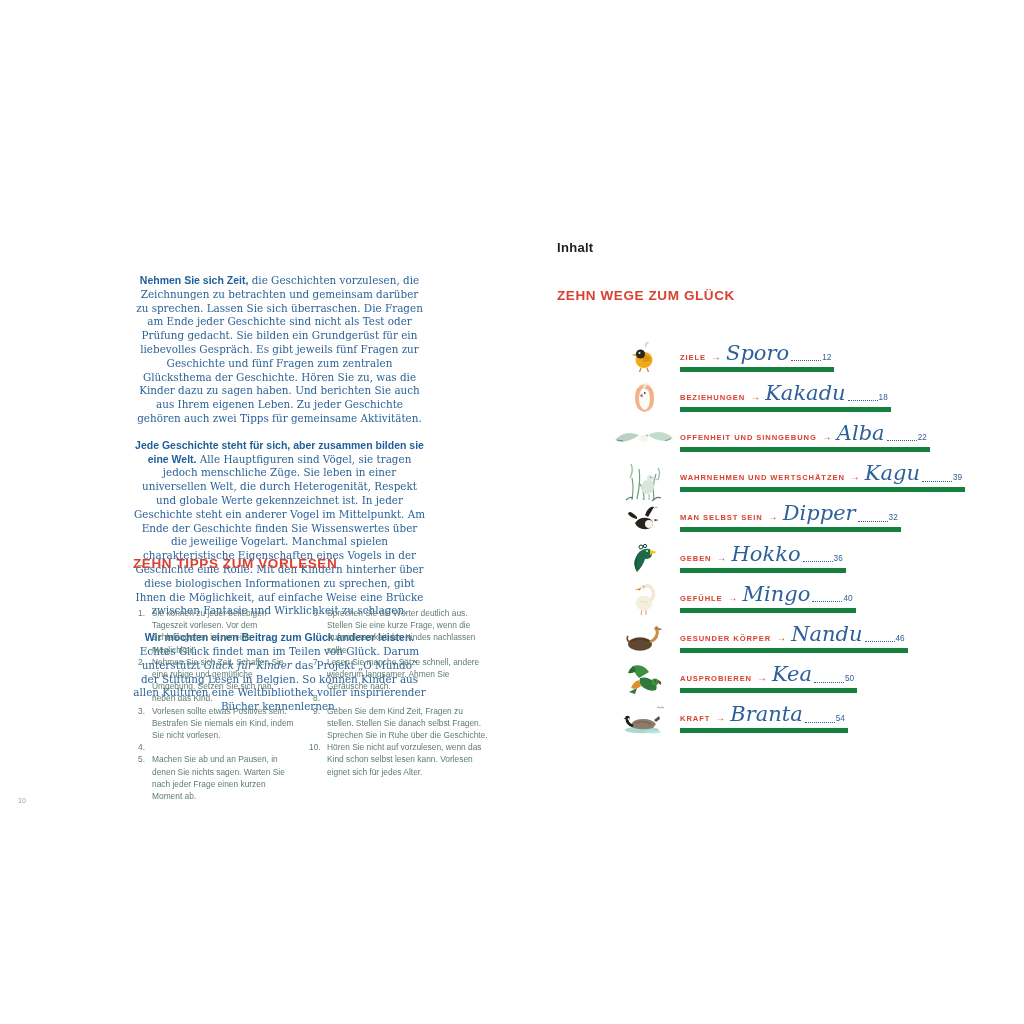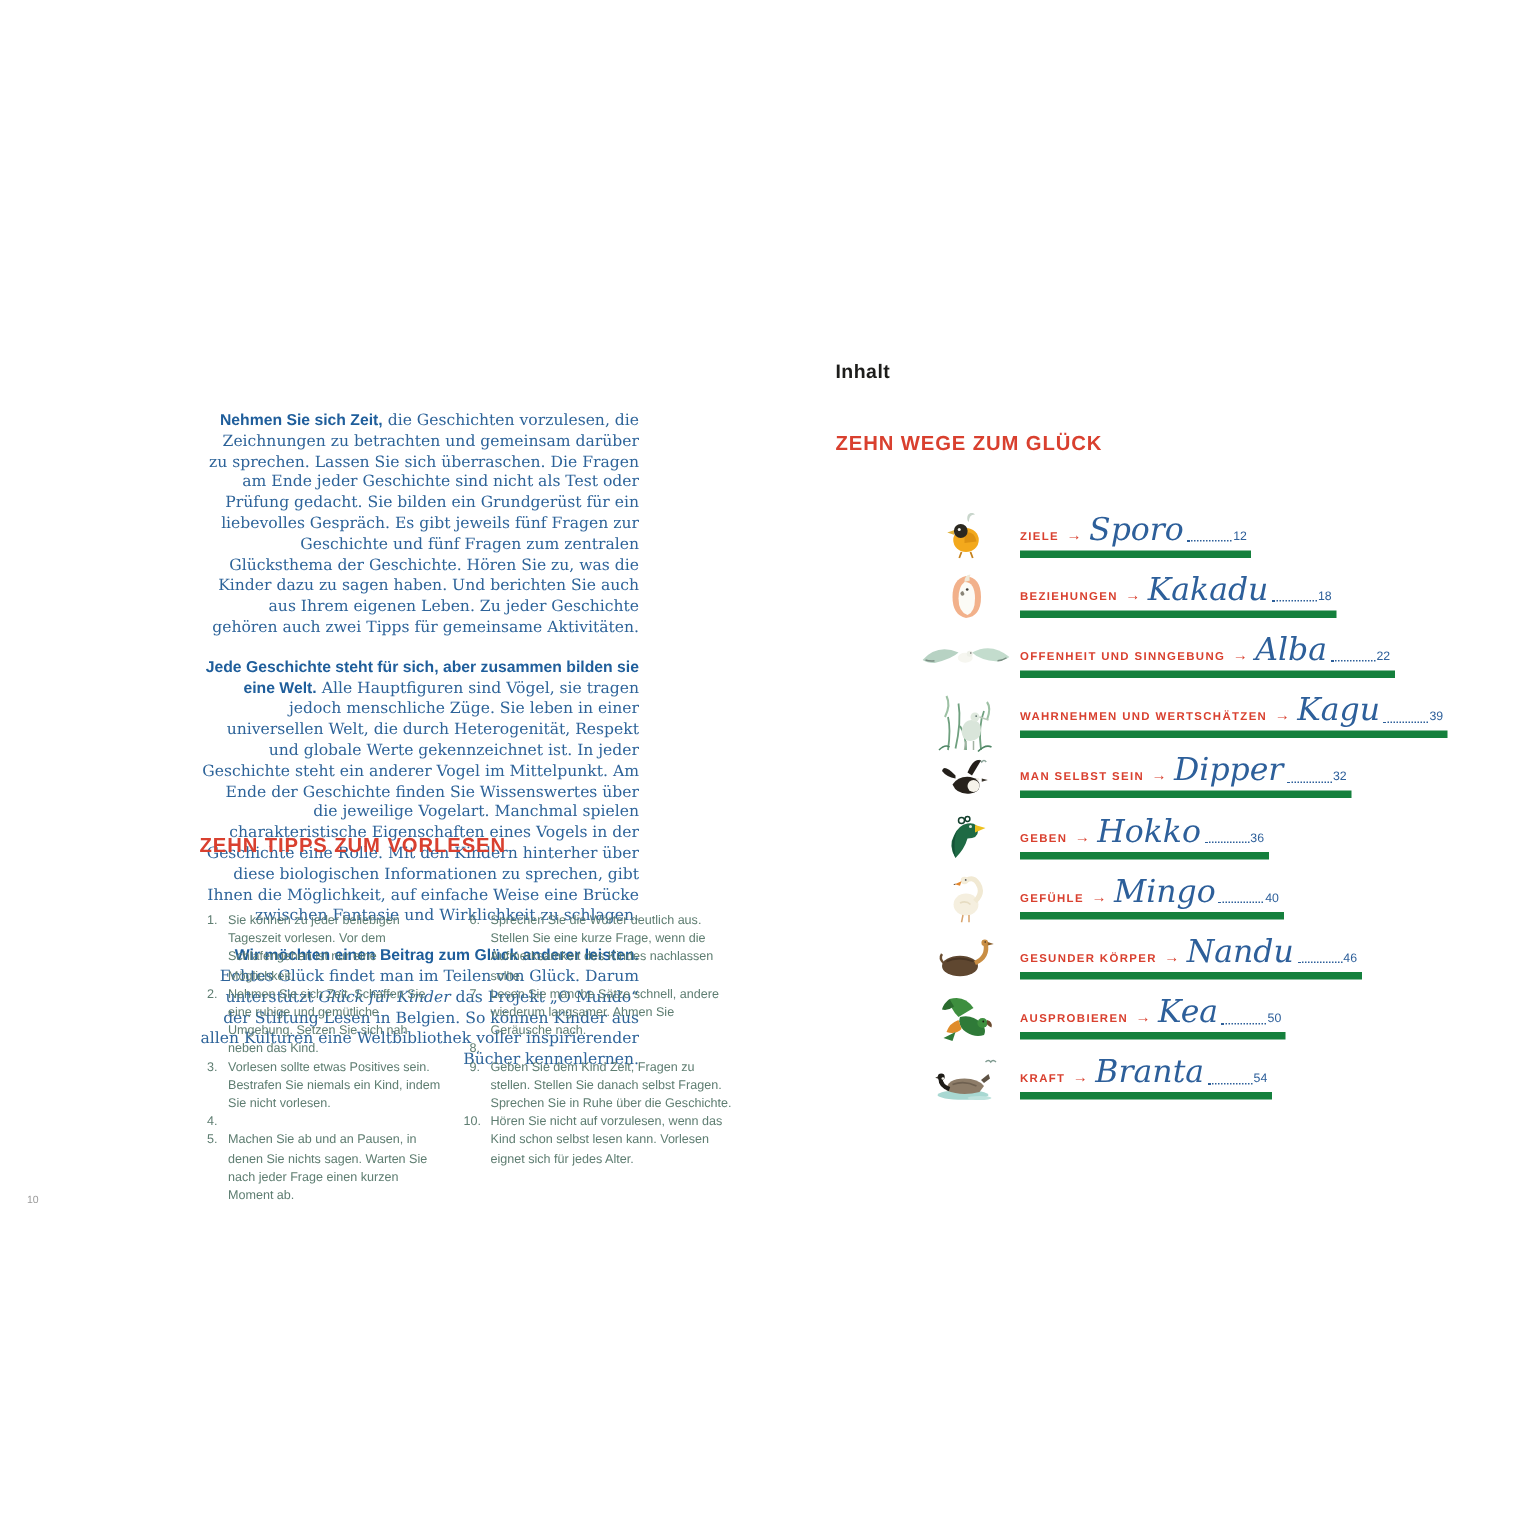--- a/index.html
+++ b/index.html
@@ -7,21 +7,21 @@
     width:1024px; height:1024px; position:relative; background:#ffffff;
     font-family:"Liberation Sans", sans-serif;
     -webkit-font-smoothing:antialiased;
   }
   .spread { position:absolute; inset:0; background:#fff; }
 
   
   .paragraphs {
     position:absolute; left:133px; top:274px; width:293px;
     color:#2d6399; font-family:"DejaVu Serif","Liberation Serif",serif;
-    font-size:10.4px; line-height:13.8px; text-align:right;
+    font-size:10.4px; line-height:13.8px; text-align:center;
   }
   .paragraphs p { margin:0 0 13px 0; }
   .lead {
     font-family:"Liberation Sans",sans-serif; font-weight:bold;
     color:#1f5e9b; font-size:10.5px;
   }
   .it { font-style:italic; }
 
   .tips-heading {
     position:absolute; left:133px; top:556px;

